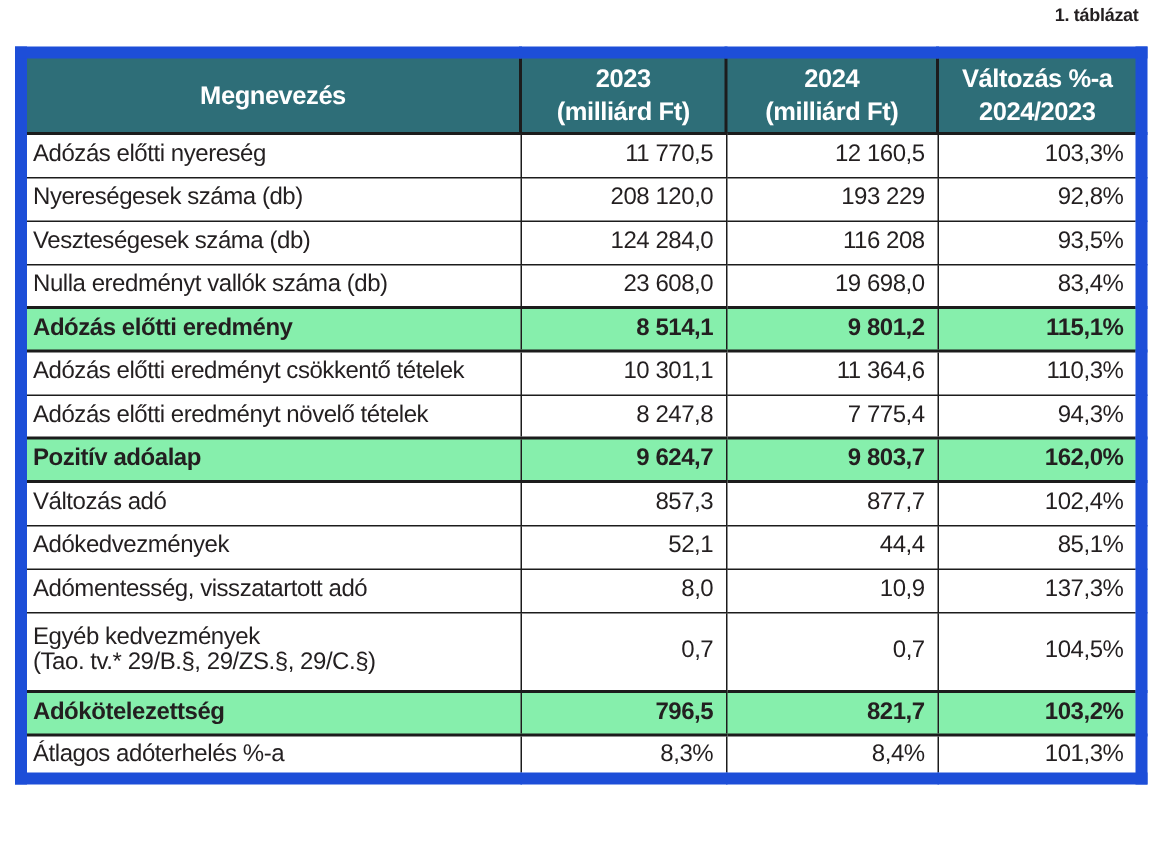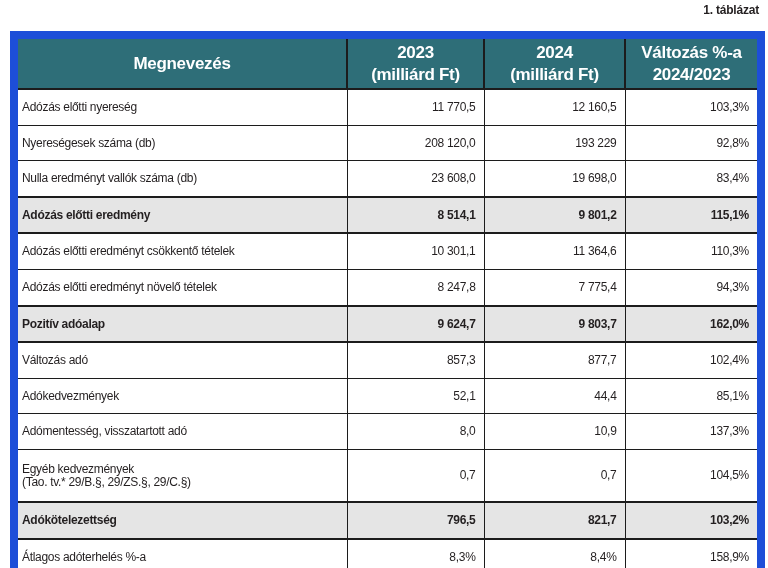--- a/index.html
+++ b/index.html
@@ -45,36 +45,36 @@
     font-size: 17px;
     line-height: 1.25;
     text-align: center;
     height: 54px;
     border: 2px solid #1c1c1c;
     padding: 2px;
   }
   tbody td {
     border: 1px solid #1c1c1c;
     height: 29px;
-    font-size: 12px;
+    font-size: 16px;
     line-height: 1.05;
     background: #ffffff;
-    padding: 11px 2px;
+    padding: 1px 2px;
   }
   tbody td.label {
     text-align: left;
     padding-left: 4px;
   }
   tbody td.num {
     text-align: right;
     padding-right: 8px;
     margin-left: 27px;
   }
   tr.hl td {
-    background: #e5e5e5;
+    background: #86efac;
     font-weight: bold;
     border-top-width: 2px;
     border-bottom-width: 2px;
   }
   tr.tall td {
     height: 53px;
   }
 </style>
 </head>
 <body>
@@ -116,20 +116,26 @@
           <td class="num">12 160,5</td>
           <td class="num">103,3%</td>
         </tr>
         <tr>
           <td class="label"><span>Nyereségesek száma (db)</span></td>
           <td class="num">208 120,0</td>
           <td class="num">193 229</td>
           <td class="num">92,8%</td>
         </tr>
         <tr>
+          <td class="label"><span>Veszteségesek száma (db)</span></td>
+          <td class="num">124 284,0</td>
+          <td class="num">116 208</td>
+          <td class="num">93,5%</td>
+        </tr>
+        <tr>
           <td class="label"><span>Nulla eredményt vallók száma (db)</span></td>
           <td class="num">23 608,0</td>
           <td class="num">19 698,0</td>
           <td class="num">83,4%</td>
         </tr>
         <tr class="hl">
           <td class="label"><span>Adózás előtti eredmény</span></td>
           <td class="num">8 514,1</td>
           <td class="num">9 801,2</td>
           <td class="num">115,1%</td>
@@ -179,18 +185,18 @@
         <tr class="hl">
           <td class="label"><span>Adókötelezettség</span></td>
           <td class="num">796,5</td>
           <td class="num">821,7</td>
           <td class="num">103,2%</td>
         </tr>
         <tr>
           <td class="label"><span>Átlagos adóterhelés %-a</span></td>
           <td class="num">8,3%</td>
           <td class="num">8,4%</td>
-          <td class="num">158,9%</td>
+          <td class="num">101,3%</td>
         </tr>
       </tbody>
   </table>
 
 </div>
 
 </body></html>

